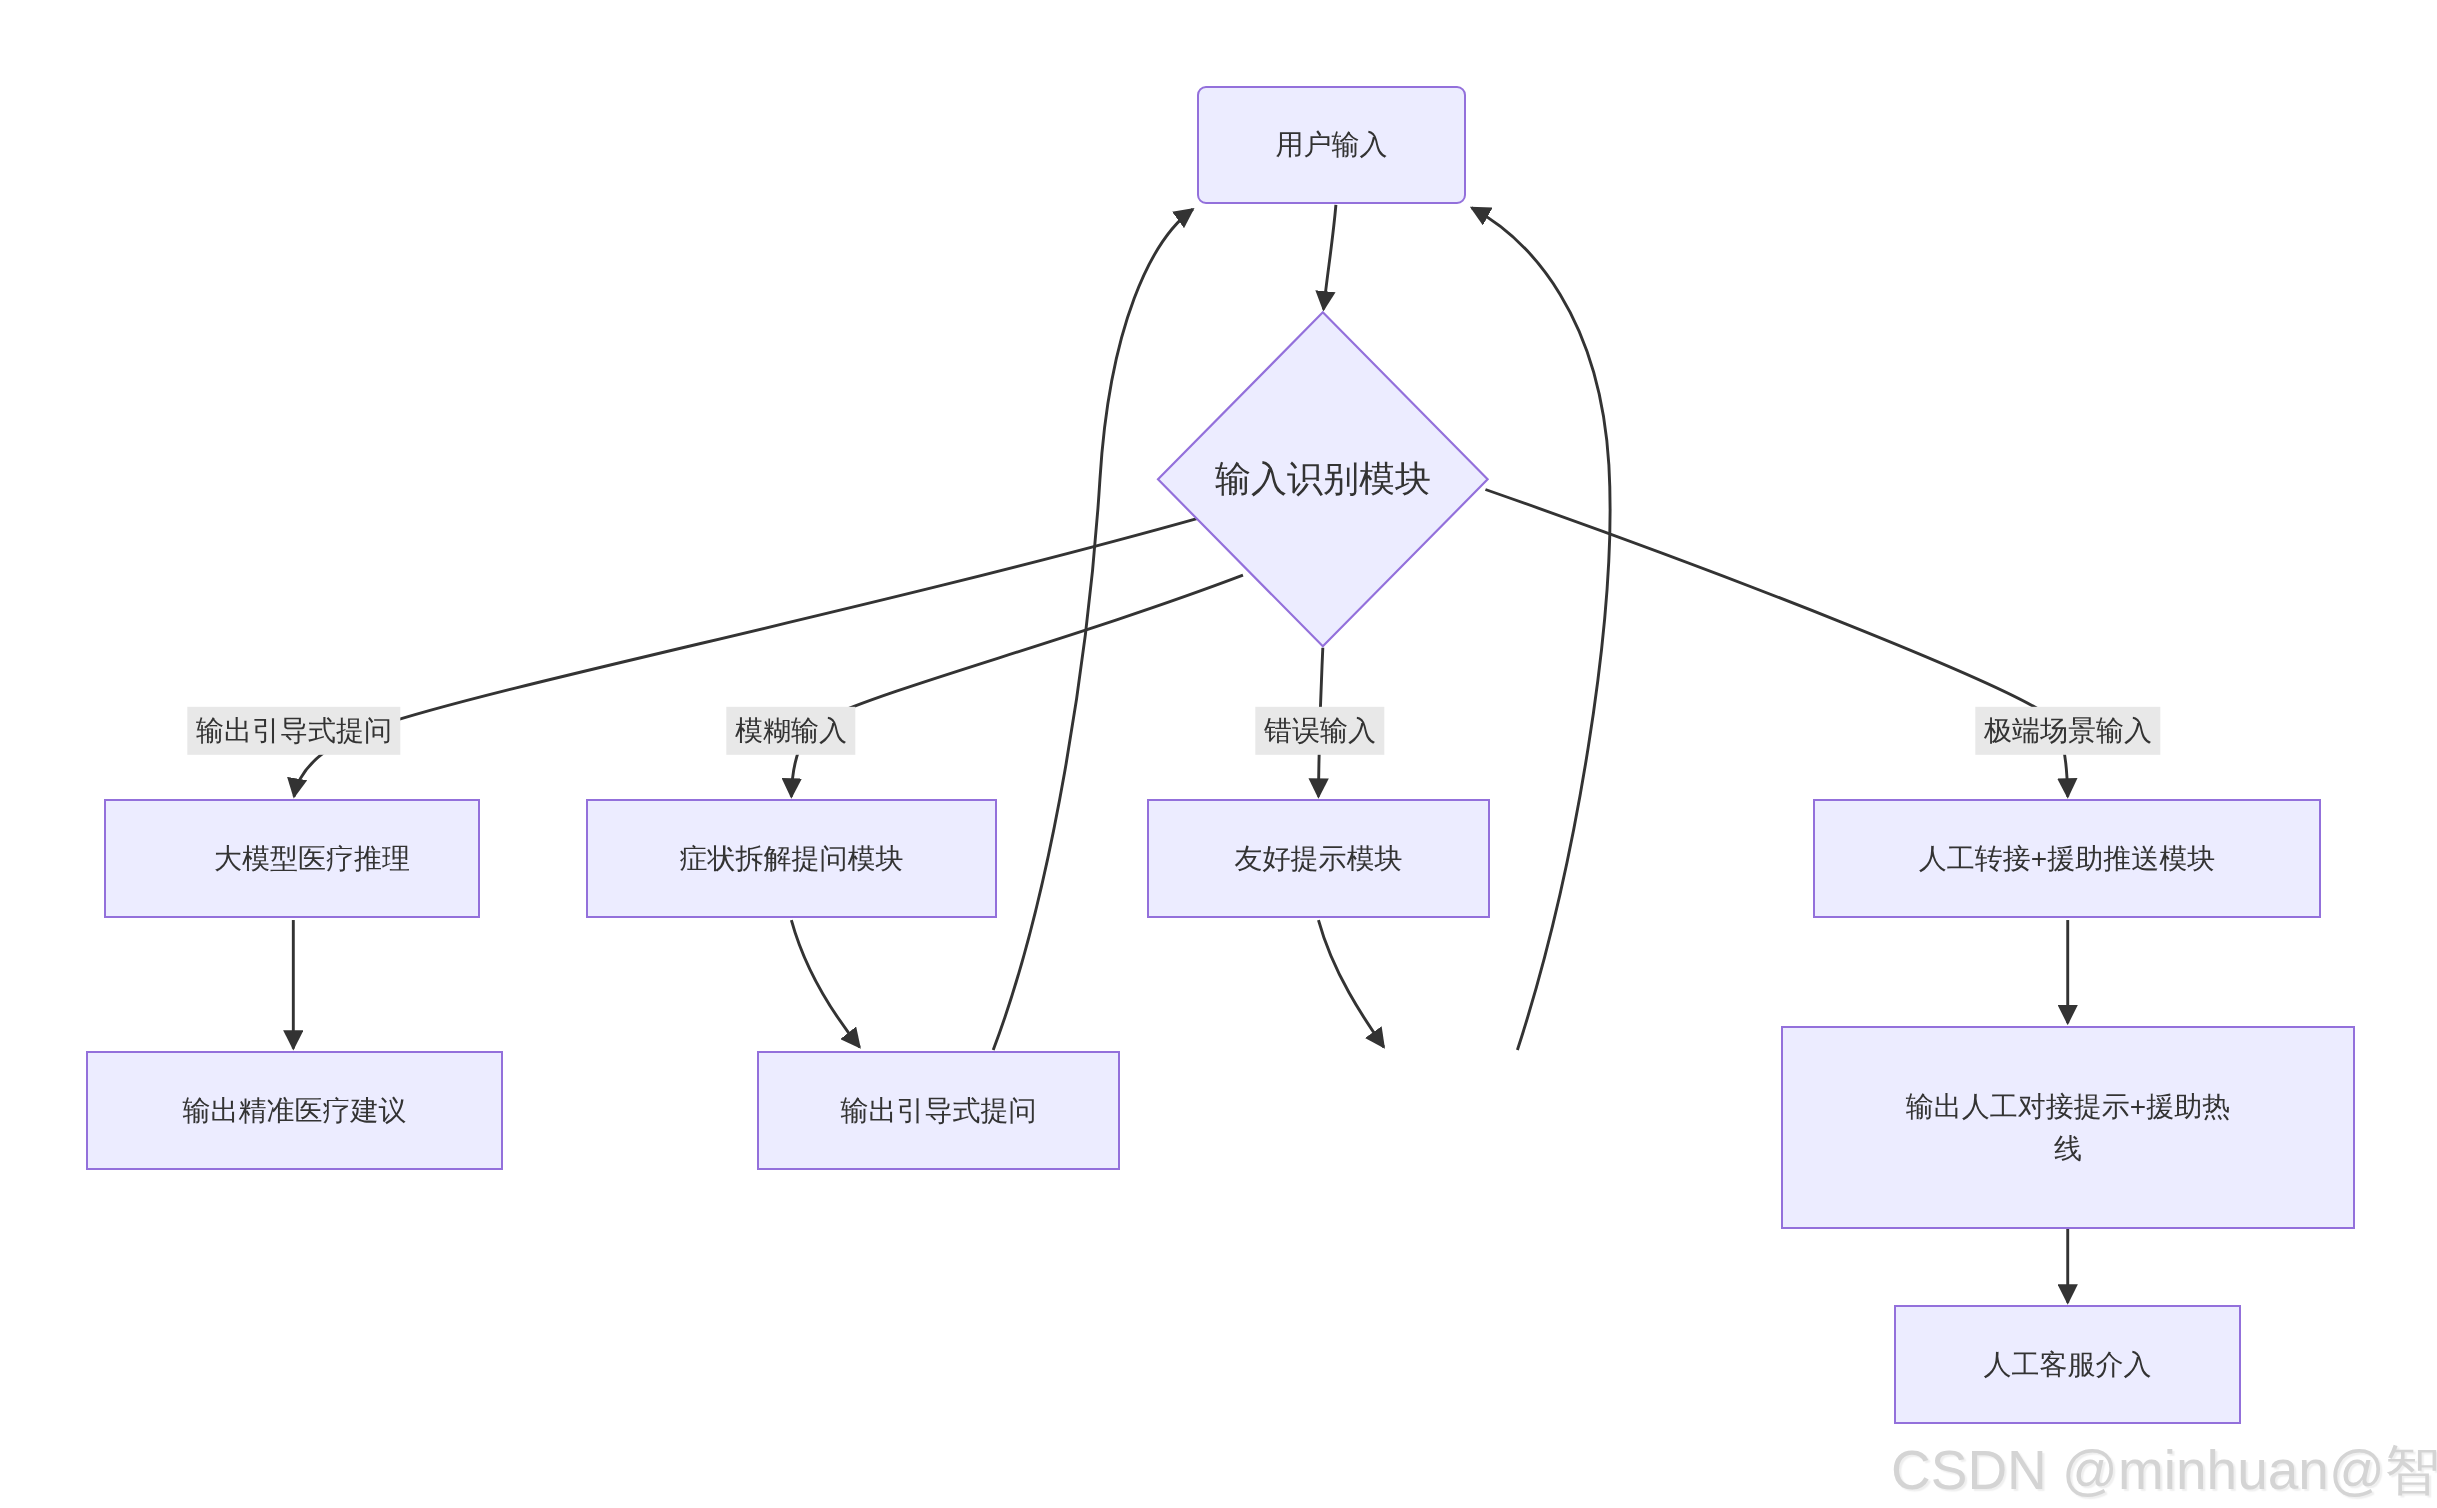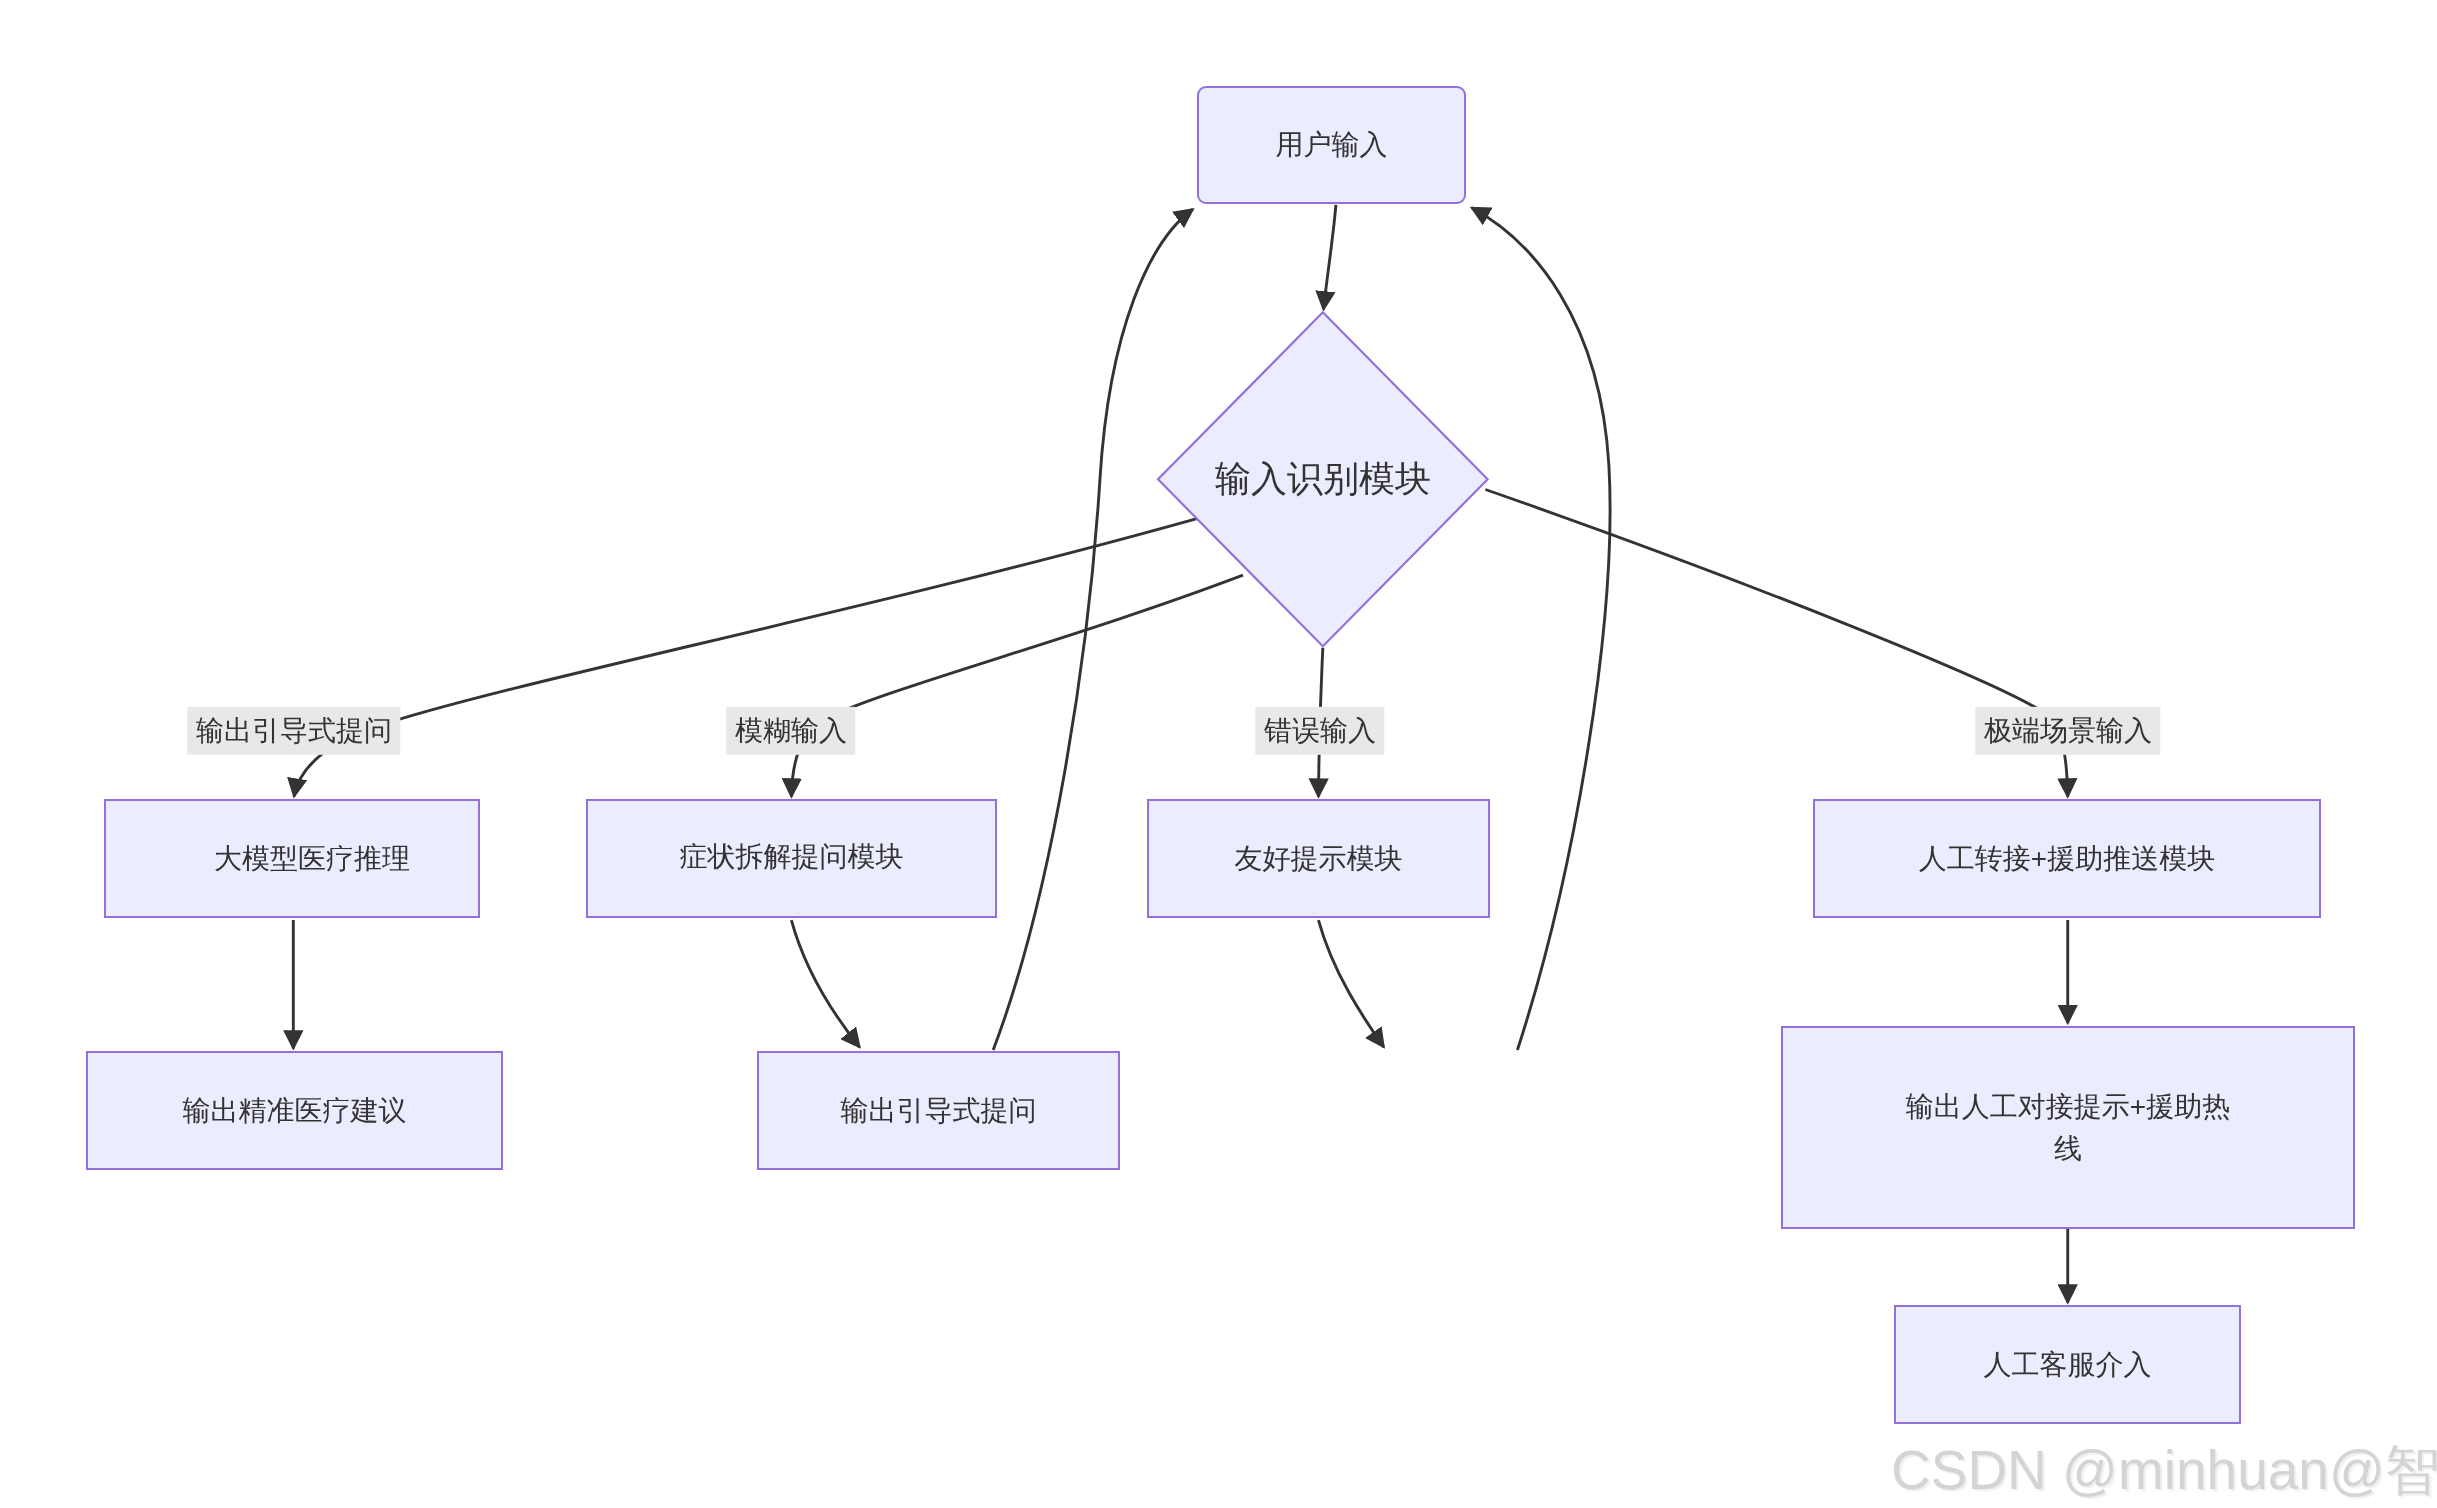--- a/index.html
+++ b/index.html
@@ -42,21 +42,21 @@
     position:absolute;
     transform:translate(-50%,-50%);
     background:var(--edge-label-bg);
     font-size:28px;line-height:1;
     padding:10.2px 8.7px;
     white-space:nowrap;
     color:var(--node-text);
   }
   #n-user  {left:1197px;top:86px; width:269px;height:118px;border-radius:9px;}
   #n-b1    {left:104px; top:799px;width:376px;height:119px;padding-left:40px;}
-  #n-b2    {left:586px; top:799px;width:411px;height:119px;font-family:Liberation Mono, monospace;}
+  #n-b2    {left:586px; top:799px;width:411px;height:119px;}
   #n-b3    {left:1147px;top:799px;width:343px;height:119px;}
   #n-b4    {left:1813px;top:799px;width:508px;height:119px;}
   #n-o1    {left:86px; top:1051px;width:417px;height:119px;}
   #n-o2    {left:757px;top:1051px;width:363px;height:119px;}
   #n-o3    {left:1227px;top:1051px;width:450px;height:119px;}
   #n-o4    {left:1781px;top:1026px;width:574px;height:203px;}
   #n-last  {left:1894px;top:1305px;width:347px;height:119px;}
   #n-o4 .wrap{display:inline-block;width:341px;}
   #diamond-label{left:1323px;top:479px;}
   #l1{left:294px; top:731px;}

